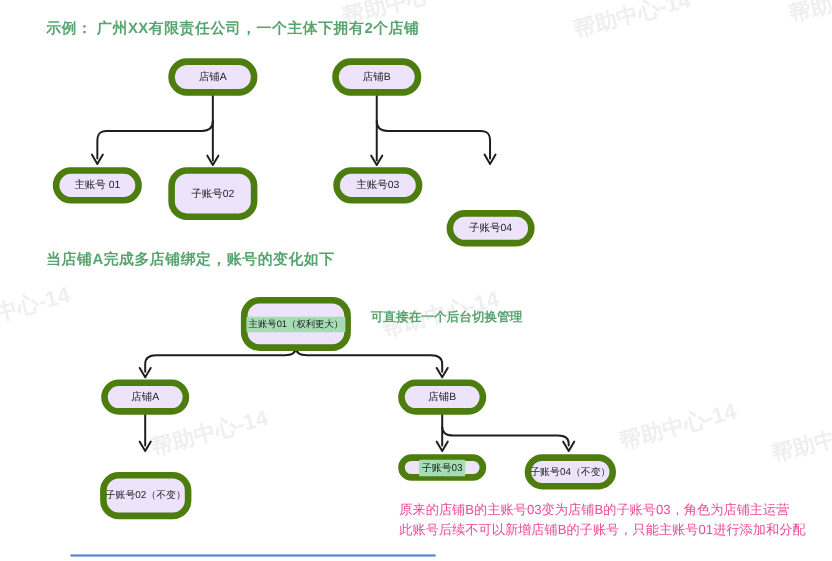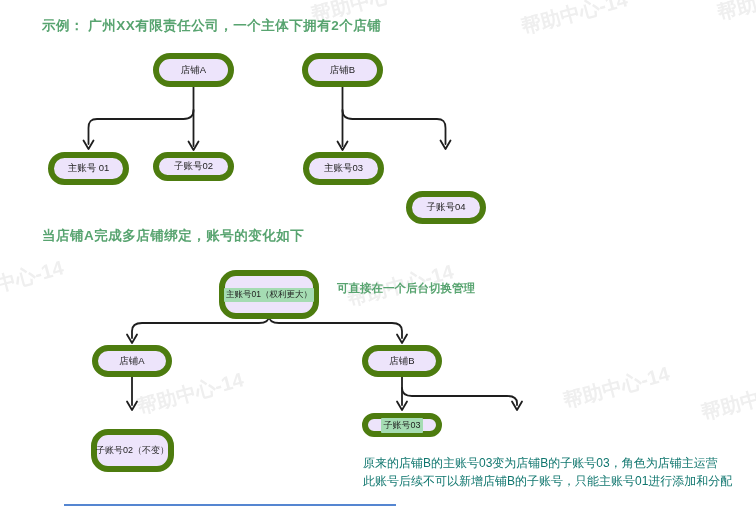--- a/index.html
+++ b/index.html
@@ -14,21 +14,21 @@
   .node{
     position:absolute;display:flex;align-items:center;justify-content:center;
     background:#EDE4FB;border:6px solid #4d7c0f;border-radius:17px;
     font-size:9.5px;color:#1E1E1E;box-sizing:border-box;white-space:nowrap;
   }
   .node .hl{background:#A5DCB3;padding:1px 2px;border-radius:1px;}
   .annotation{
     position:absolute;font-size:11.5px;font-weight:700;color:#58A470;white-space:nowrap;
   }
   .note{
-    position:absolute;font-size:12px;font-weight:500;color:#0f766e;white-space:nowrap;
+    position:absolute;font-size:12px;font-weight:500;color:#ec4899;white-space:nowrap;
   }
   .wm{
     position:absolute;font-size:20px;font-weight:700;color:#efefef;
     transform:rotate(-15deg);white-space:nowrap;user-select:none;pointer-events:none;
   }
   svg.arrows{position:absolute;left:0;top:0;pointer-events:none;}
   .footer-line{position:absolute;background:#5586D1;}
 </style>
 </head>
 <body>
@@ -76,35 +76,36 @@
       <path d="M402,377 V405"></path>
       <path d="M397,401.5 L402,410 L407,401.5"></path>
       <path d="M402,388 C402,394 406,396 412,396 L507,396 C514,396 517,399 517,403 V405"></path>
       <path d="M512,401.5 L517,410 L522,401.5"></path>
     </g>
   </svg>
 
   <div class="node" style="left:153px;top:53px;width:81px;height:34px;">店铺A</div>
   <div class="node" style="left:302px;top:53px;width:81px;height:34px;">店铺B</div>
   <div class="node" style="left:48px;top:152px;width:81px;height:33px;text-align:right;">主账号 01</div>
-  <div class="node" style="left:153px;top:152px;width:81px;height:29px;">子账号02</div>
+  <div class="node" style="left:153px;top:152px;width:81px;height:48px;">子账号02</div>
   <div class="node" style="left:303px;top:152px;width:81px;height:33px;">主账号03</div>
   <div class="node" style="left:406px;top:152px;width:80px;height:33px;margin-top:39px;">子账号04</div>
 
   <div class="node" style="left:219px;top:270px;width:100px;height:49px;font-size:8.5px;">
     <span class="hl">主账号01（权利更大）</span>
   </div>
   <div class="annotation" style="left:337px;top:281px;">可直接在一个后台切换管理</div>
 
   <div class="node" style="left:92px;top:345px;width:80px;height:32px;">店铺A</div>
   <div class="node" style="left:362px;top:345px;width:80px;height:32px;">店铺B</div>
 
   <div class="node" style="left:91px;top:429px;width:83px;height:43px;font-size:9px;">子账号02（不变）</div>
   <div class="node" style="left:362px;top:413px;width:80px;height:24px;font-size:9px;">
     <span class="hl">子账号03</span>
   </div>
+  <div class="node" style="left:477px;top:413px;width:83px;height:32px;font-size:9px;">子账号04（不变）</div>
 
   <div class="note" style="left:363px;top:455px;">原来的店铺B的主账号03变为店铺B的子账号03，角色为店铺主运营</div>
   <div class="note" style="left:363px;top:473px;">此账号后续不可以新增店铺B的子账号，只能主账号01进行添加和分配</div>
 
   <div class="footer-line" style="left:64px;top:504px;width:332px;height:2px;"></div>
 
 </div>
 
 </body></html>

